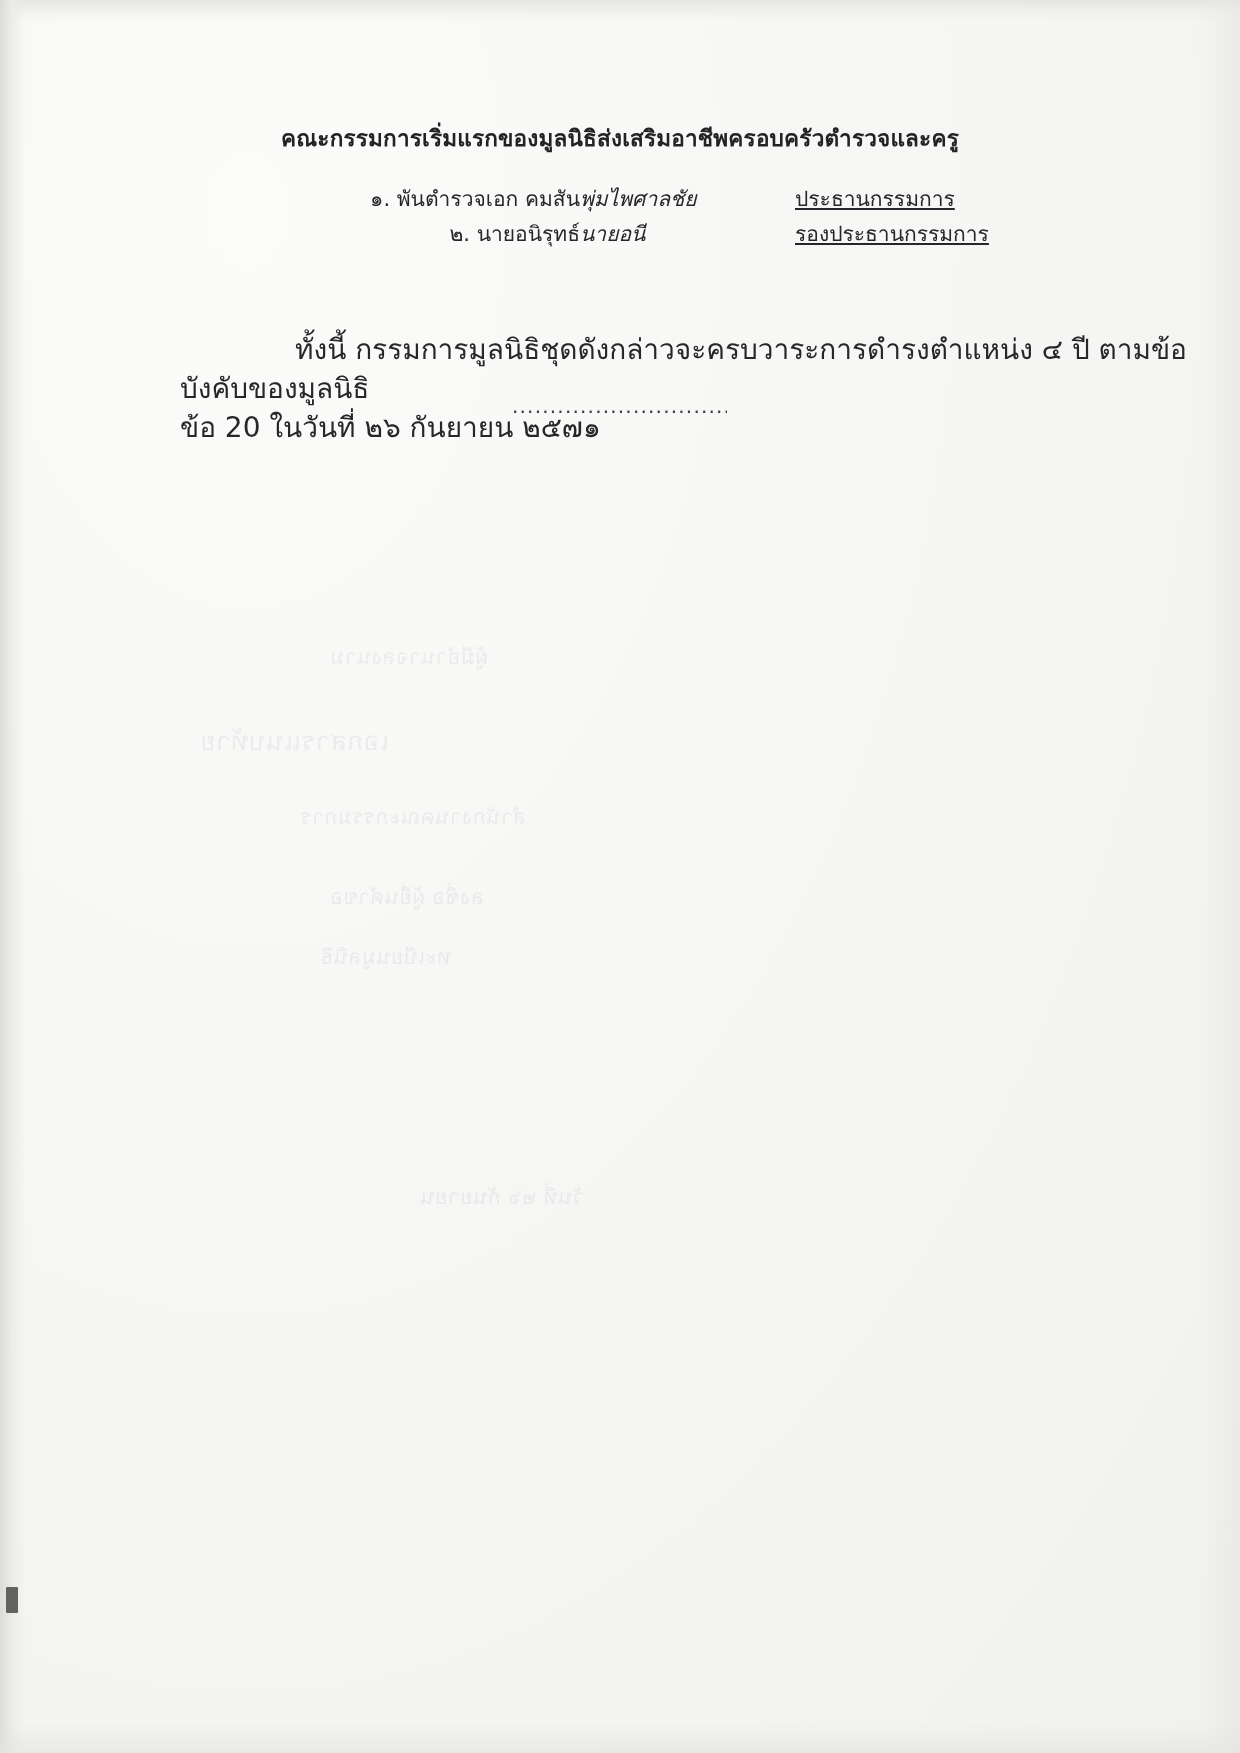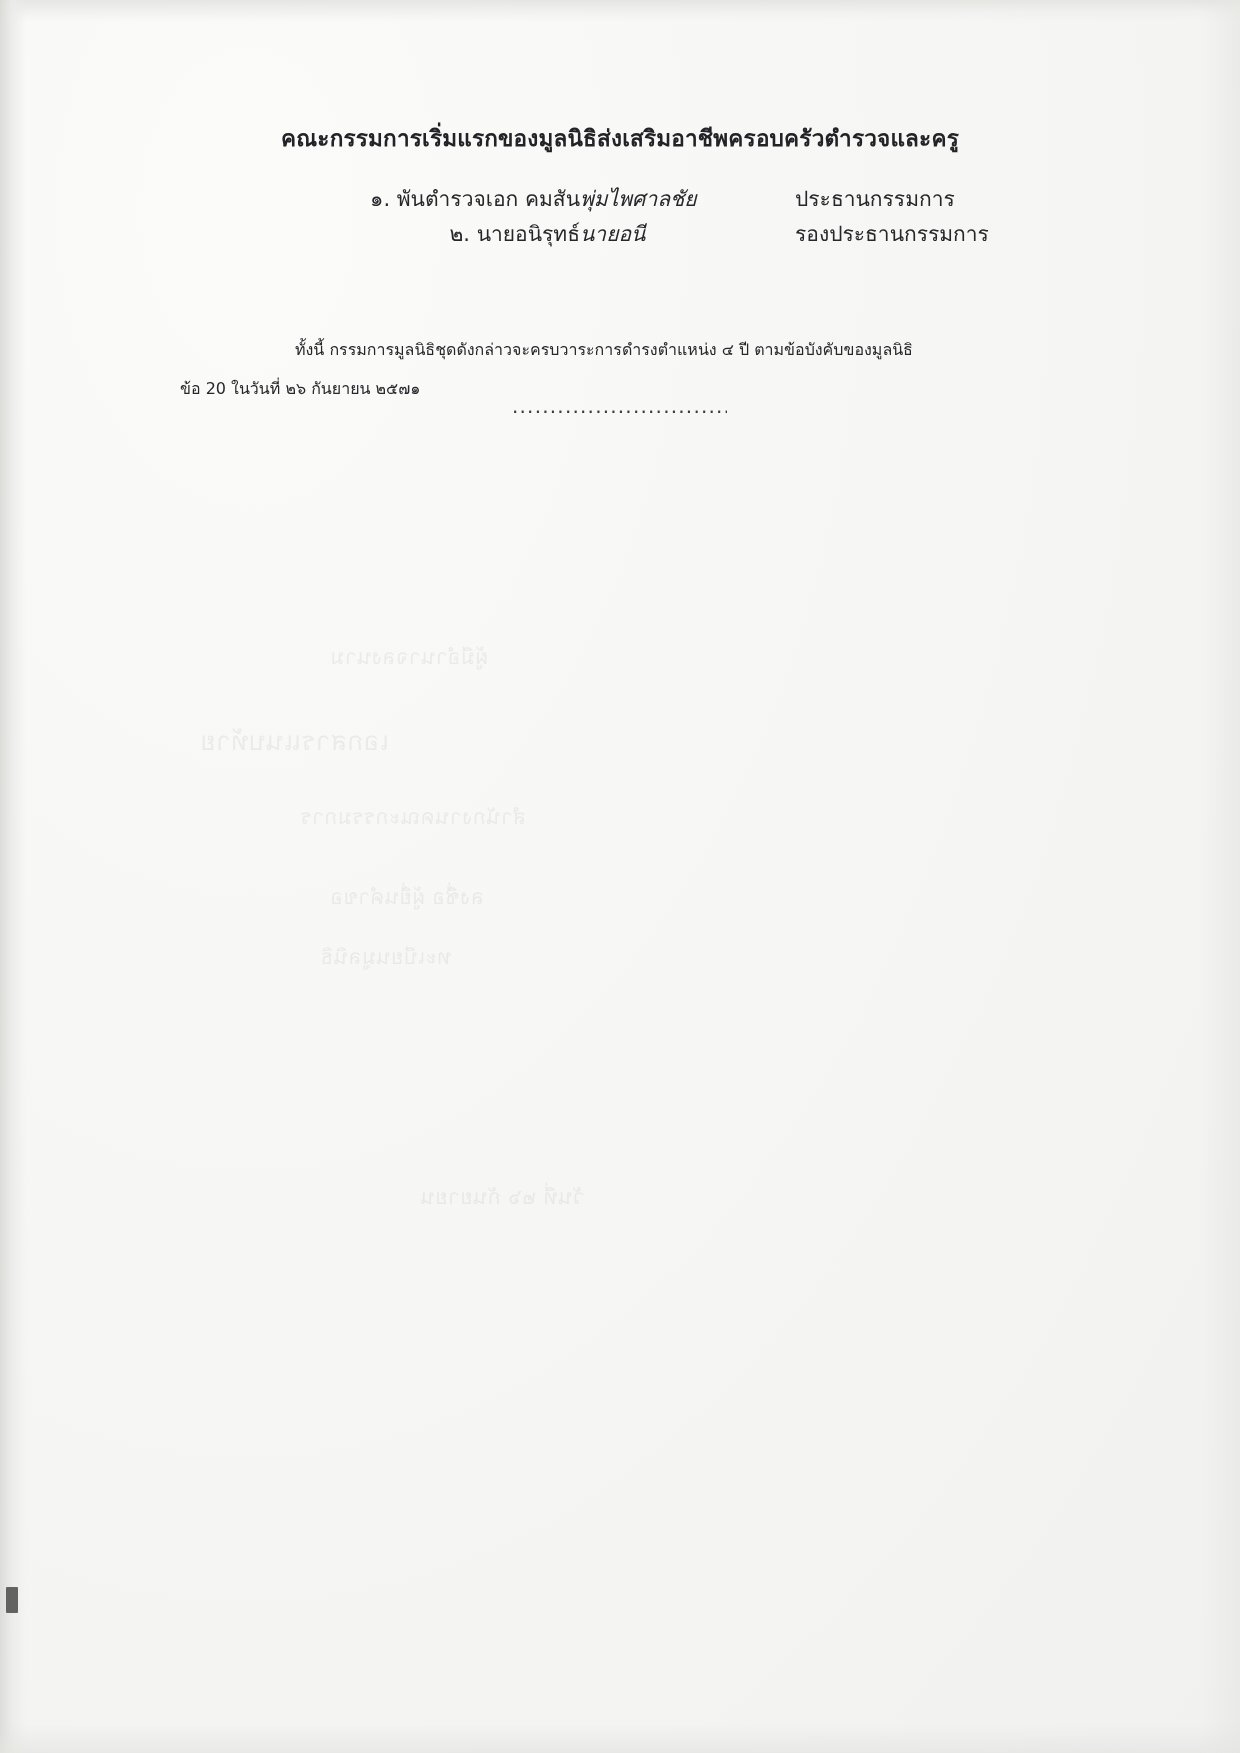--- a/index.html
+++ b/index.html
@@ -117,28 +117,29 @@
     flex: 0 0 250px;
     text-align: right;
   }
   .col-surname {
     width: 215px;
     flex: 0 0 215px;
     font-style: italic;
   }
   .col-position {
     flex: 1 1 auto;
+    text-decoration: underline;
   }
 
   .paragraph {
     position: absolute;
     top: 330px;
     left: 180px;
     width: 1030px;
-    font-size: 16px;
+    font-size: 28px;
     line-height: 39px;
     color: #27272b;
   }
   .paragraph .indent {
     display: inline-block;
     width: 115px;
   }
 
   .signature-line {
     position: absolute;

